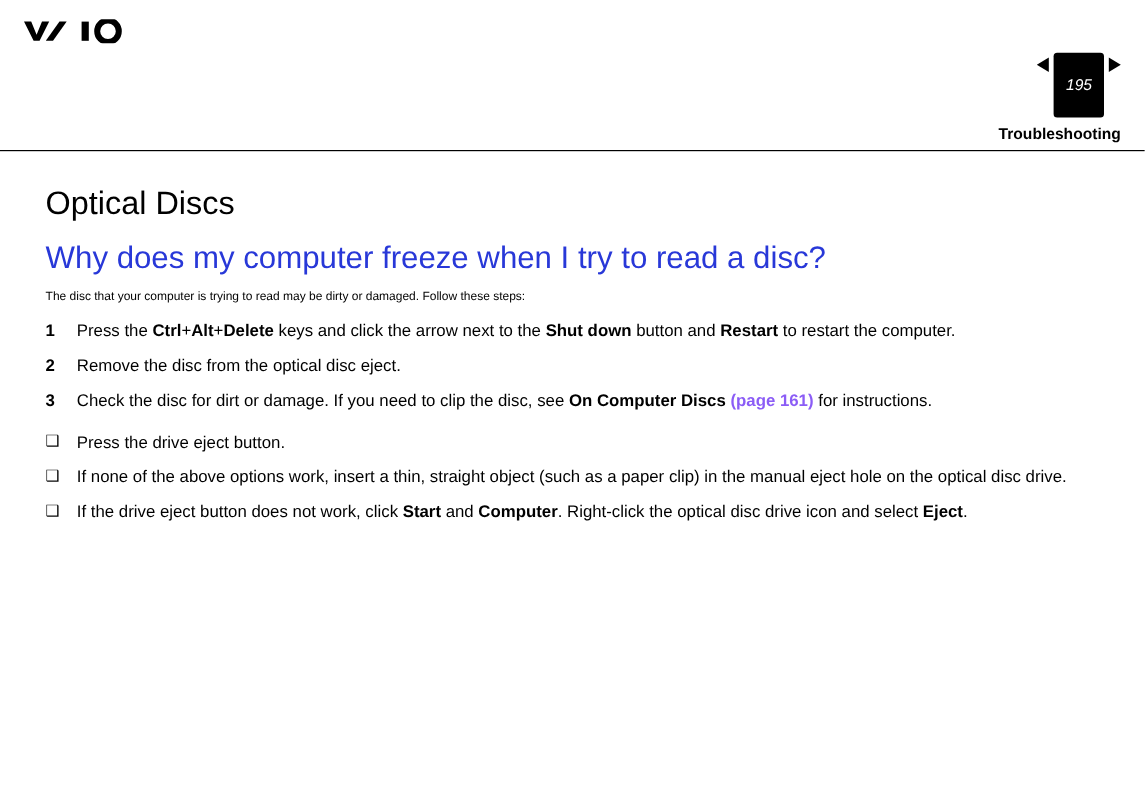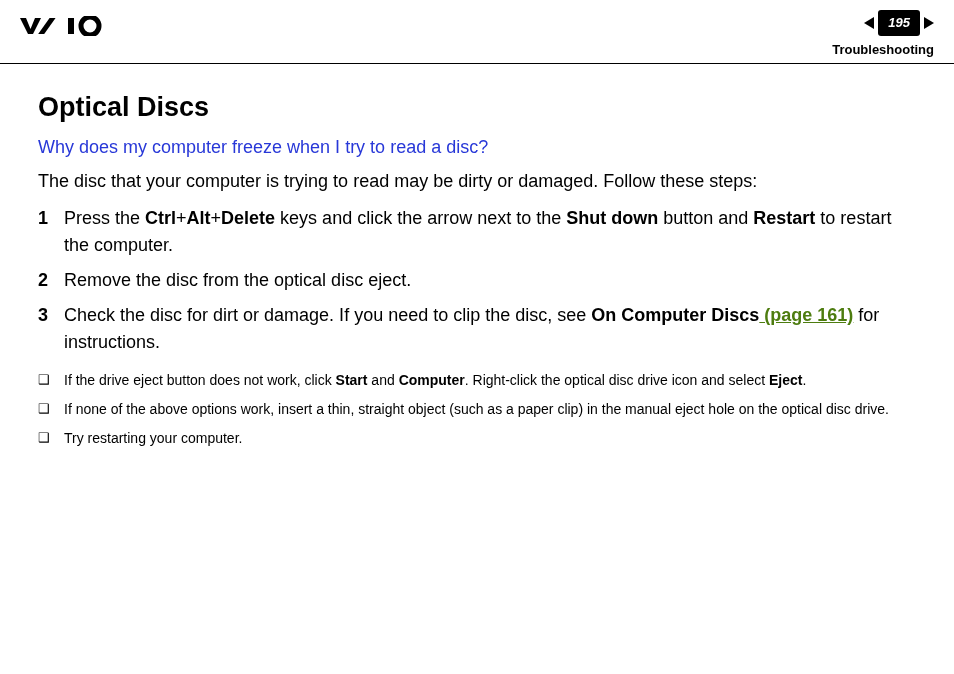--- a/index.html
+++ b/index.html
@@ -36,61 +36,62 @@
   .arrow-left, .arrow-right {
     width: 0; height: 0;
     border-top: 6px solid transparent;
     border-bottom: 6px solid transparent;
   }
   .arrow-left { border-right: 10px solid #000; }
   .arrow-right { border-left: 10px solid #000; }
   .page-pill {
     background: #000;
     color: #fff;
-    font-weight: bold;
+    font-weight: normal;
     font-style: italic;
     font-size: 13px;
-    padding: 5px 10px;
+    padding: 19px 10px;
     border-radius: 3px;
     line-height: 16px;
+    margin-top: 34px;
   }
   .section-label {
     font-weight: bold;
     font-size: 13px;
     margin-top: 6px;
   }
   .content {
     padding: 28px 38px 0 38px;
   }
   h1.page-title {
     font-size: 27px;
-    font-weight: bold;
+    font-weight: normal;
     margin-bottom: 14px;
   }
   h2.question {
     color: #2838d8;
-    font-size: 18px;
+    font-size: 26px;
     font-weight: normal;
     margin-bottom: 10px;
     margin-top: 10px;
   }
   p.intro {
-    font-size: 18px;
+    font-size: 10px;
     line-height: 1.5;
     margin-bottom: 10px;
   }
   ol.steps {
     list-style: none;
     counter-reset: step;
     margin-bottom: 14px;
   }
   ol.steps li {
     counter-increment: step;
     display: flex;
-    font-size: 18px;
+    font-size: 14px;
     line-height: 1.5;
     margin-bottom: 8px;
   }
   ol.steps li::before {
     content: counter(step);
     font-weight: bold;
     width: 26px;
     flex-shrink: 0;
   }
   .step-body { flex: 1; }
@@ -104,21 +105,21 @@
     margin-bottom: 8px;
   }
   ul.bullets li::before {
     content: "❑";
     width: 26px;
     flex-shrink: 0;
     font-size: 13px;
   }
   .bullet-body { flex: 1; }
   .b { font-weight: bold; }
-  .link { color: #4d7c0f; font-weight: bold; text-decoration: underline; }
+  .link { color: #8b5cf6; font-weight: bold; }
 </style>
 </head>
 <body>
 
 <div class="header">
   <div class="logo">
     <svg width="96" height="20" viewBox="0 0 96 20">
       <path d="M 0 2 L 8 18 L 13 18 L 21 2 L 15 2 L 10.5 13 L 6 2 Z" fill="#000"></path>
       <path d="M 30 2 L 22 18 L 28 18 L 36 2 Z" fill="#000" transform="skewX(-12)"></path>
       <rect x="48" y="2" width="6" height="16" fill="#000"></rect>
@@ -147,22 +148,22 @@
     <li>
       <span class="step-body">Remove the disc from the optical disc eject.</span>
     </li>
     <li>
       <span class="step-body"><span>Check the disc for dirt or damage. If you need to clip the disc, see </span><span class="b">On Computer Discs</span><span class="link"> (page 161)</span><span> for instructions.</span></span>
     </li>
   </ol>
 
   <ul class="bullets">
     <li>
-        <span class="bullet-body"><span>If the drive eject button does not work, click </span><span class="b">Start</span><span> and </span><span class="b">Computer</span><span>. Right-click the optical disc drive icon and select </span><span class="b">Eject</span><span>.</span></span>
+        <span class="bullet-body">Press the drive eject button.</span>
       </li>
     <li>
         <span class="bullet-body">If none of the above options work, insert a thin, straight object (such as a paper clip) in the manual eject hole on the optical disc drive.</span>
       </li>
     <li>
-        <span class="bullet-body">Try restarting your computer.</span>
+        <span class="bullet-body"><span>If the drive eject button does not work, click </span><span class="b">Start</span><span> and </span><span class="b">Computer</span><span>. Right-click the optical disc drive icon and select </span><span class="b">Eject</span><span>.</span></span>
       </li>
   </ul>
 </div>
 
 </body></html>

